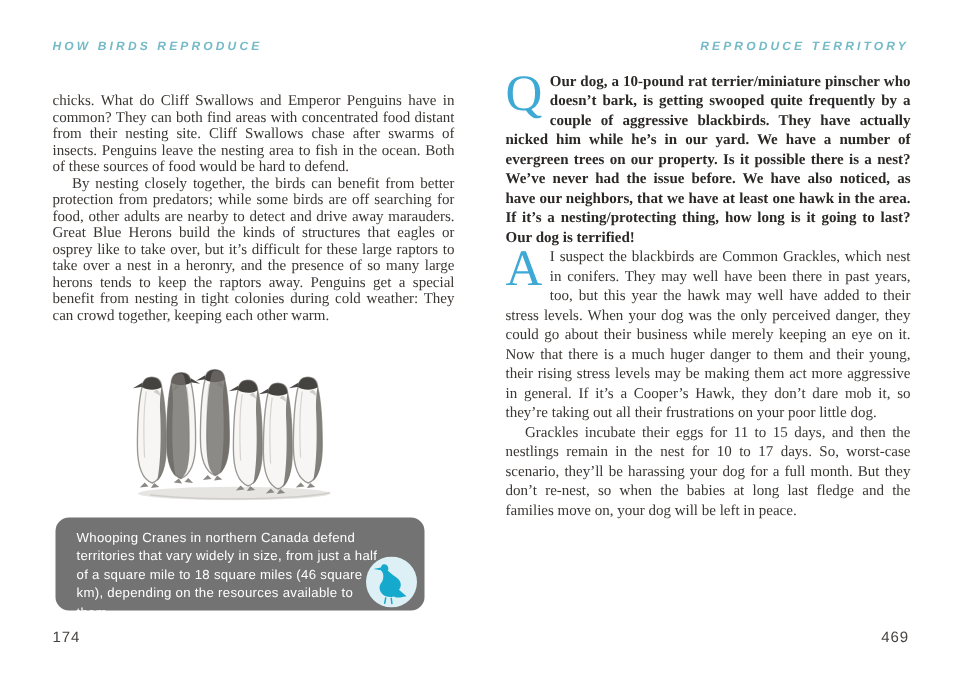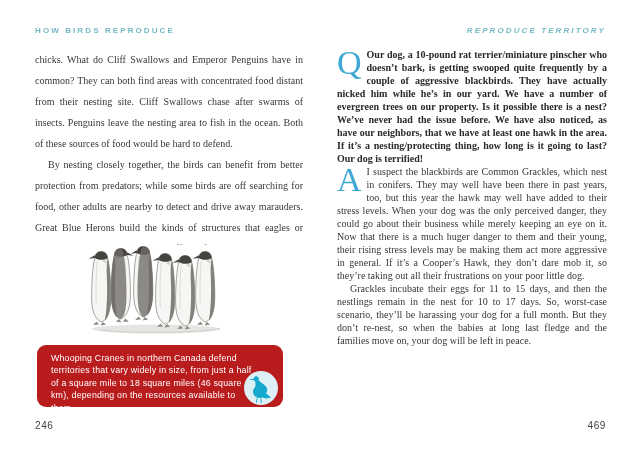--- a/index.html
+++ b/index.html
@@ -3,39 +3,39 @@
 <meta charset="utf-8">
 <style>
   html,body{margin:0;padding:0;background:#ffffff;}
   .spread{
     position:relative;width:640px;height:462px;background:#ffffff;overflow:hidden;
     font-family:"Liberation Serif", serif;-webkit-hyphens:auto;hyphens:auto;
   }
   
   .runhead{
     position:absolute;top:26px;font-family:"Liberation Sans", sans-serif;
-    font-size:8px;font-weight:bold;letter-spacing:2.1px;color:#74bac7;white-space:nowrap;
+    font-size:8px;font-weight:bold;letter-spacing:2.1px;color:#74bac7;white-space:nowrap;font-style:italic;
   }
   .runhead.lft{left:35px;}
   .runhead.rgt{right:34px;font-style:italic;}
   
   .bodyblock{position:absolute;color:#3a3633;text-align:justify;}
-  .leftbody{left:35px;top:49px;width:268px;height:196px;overflow:hidden;font-size:10px;line-height:21px;font-family:Liberation Serif, serif;}
+  .leftbody{left:35px;top:62px;width:268px;height:196px;overflow:hidden;font-size:10px;line-height:11px;font-family:Liberation Serif, serif;}
   .rightbody{left:337px;top:48px;width:270px;font-size:10px;line-height:13px;}
   p.para{margin:0;padding:0;}
   p.indent{text-indent:13px;}
   p.boldq{font-weight:bold;color:#2b2826;}
   .dropcap{
     float:left;font-family:"Liberation Serif", serif;font-weight:normal;
     font-size:34px;line-height:26px;color:#3ea9d4;margin:2px 5px 0 0;
   }
   
   .penguins{position:absolute;left:84px;top:238px;width:148px;height:102px;}
   
-  .callout{position:absolute;left:37px;top:345px;width:246px;height:62px;background:#b91c1c;border-radius:9px;}
+  .callout{position:absolute;left:37px;top:345px;width:246px;height:62px;background:#737373;border-radius:9px;}
   .callout-text{
     position:absolute;left:14px;top:7px;width:208px;
     font-family:"Liberation Sans", sans-serif;font-size:8.8px;line-height:12.4px;
     letter-spacing:0.2px;color:#ffffff;text-align:left;
   }
   .callout-icon{position:absolute;right:5px;top:26px;width:34px;height:34px;}
   
   .folio{
     position:absolute;top:420px;font-family:"Liberation Sans", sans-serif;
     font-size:10px;letter-spacing:0.6px;color:#45423f;
@@ -89,21 +89,21 @@
 
     <div class="callout">
       <div class="callout-text">Whooping Cranes in northern Canada defend territories that vary widely in size, from just a half of a square mile to 18 square miles (46 square km), depending on the resources available to them.</div>
       <svg class="callout-icon" viewBox="0 0 34 34">
         <circle cx="17" cy="17" r="17" fill="#ddf0f6"></circle>
         <path d="M12,5.2 C13.8,5.2 14.8,6.4 14.9,7.8 C14.95,8.3 14.8,8.8 14.5,9.3 C16.5,11.5 19.5,13 21.5,15 C23.5,17 23.8,20 22,22.2 L27,26.5 L23.5,27.2 C22,27.6 20,27.4 18.5,26.6 C14.5,27.8 10.5,26 9.3,22.5 C8.6,20.4 9.2,18.2 10.8,16.6 C11.6,15.2 11.8,13 11.2,11 C10.9,10.2 10.4,9.6 9.9,9.2 L5,8.4 L9.9,7.4 C10.3,6 11,5.2 12,5.2 Z" fill="#15aacd"></path>
         <path d="M13.2,27.2 L12.4,31.6 M16.8,27.5 L17.3,31.8" stroke="#15aacd" stroke-width="1" fill="none"></path>
       </svg>
     </div>
 
-    <div class="folio lft">246</div>
+    <div class="folio lft">174</div>
   </section>
 
   <section>
     <div class="runhead rgt">REPRODUCE TERRITORY</div>
 
     <div class="bodyblock rightbody">
       <p class="para boldq">
         <span class="dropcap">Q</span><span>Our dog, a 10-pound rat terrier/miniature pinscher who doesn’t bark, is getting swooped quite frequently by a couple of aggressive blackbirds. They have actually nicked him while he’s in our yard. We have a number of evergreen trees on our property. Is it possible there is a nest? We’ve never had the issue before. We have also noticed, as have our neighbors, that we have at least one hawk in the area. If it’s a nesting/protecting thing, how long is it going to last? Our dog is terrified!</span>
       </p>
       <p class="para">

